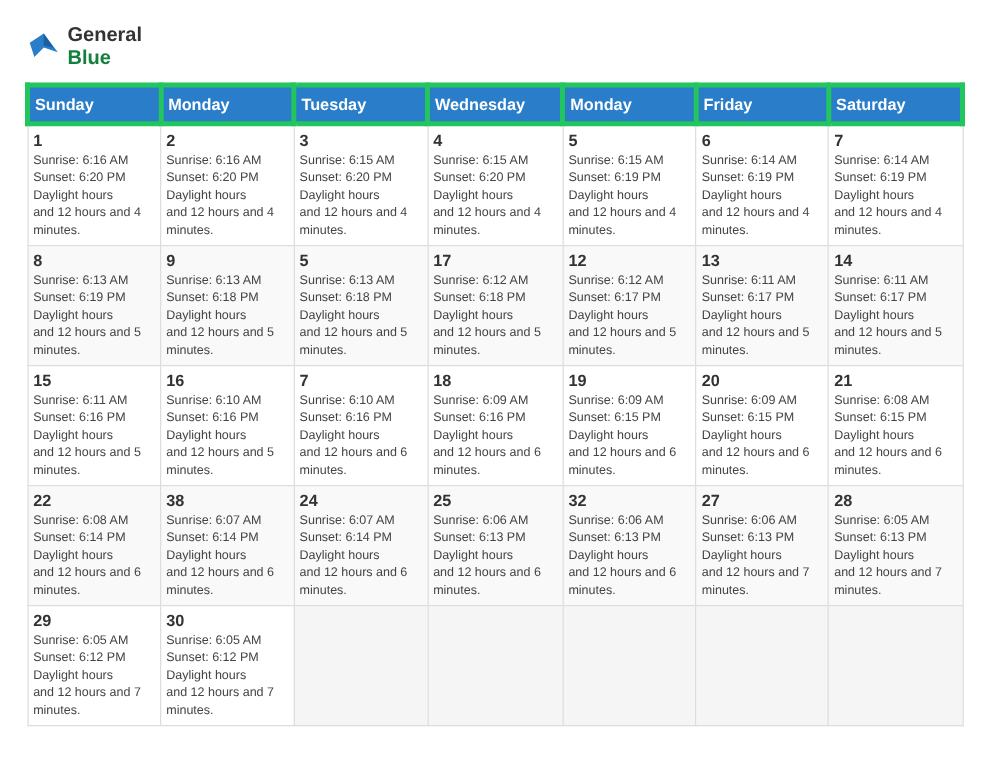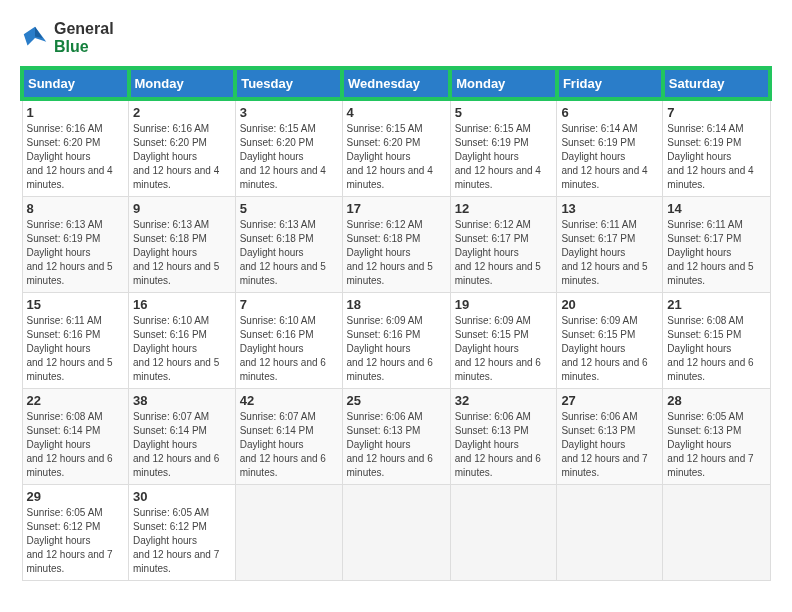--- a/index.html
+++ b/index.html
@@ -320,21 +320,21 @@
         <td>
           <span class="day-number">38</span>
           <div class="day-info">
             Sunrise: 6:07 AM<br>
             Sunset: 6:14 PM<br>
             Daylight hours<br>
             and 12 hours and 6 minutes.
           </div>
         </td>
         <td>
-          <span class="day-number">42</span>
+          <span class="day-number">24</span>
           <div class="day-info">
             Sunrise: 6:07 AM<br>
             Sunset: 6:14 PM<br>
             Daylight hours<br>
             and 12 hours and 6 minutes.
           </div>
         </td>
         <td>
           <span class="day-number">25</span>
           <div class="day-info">

